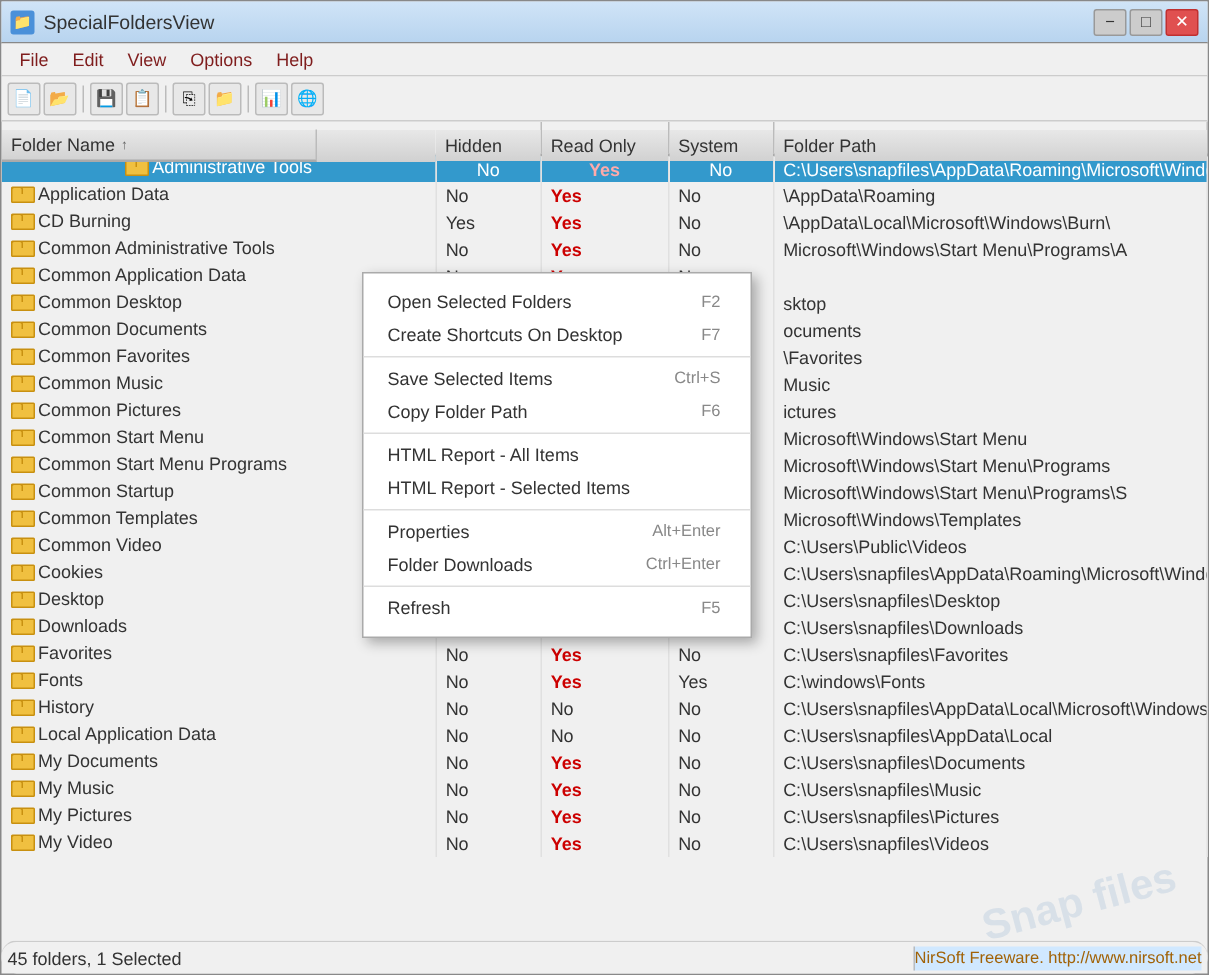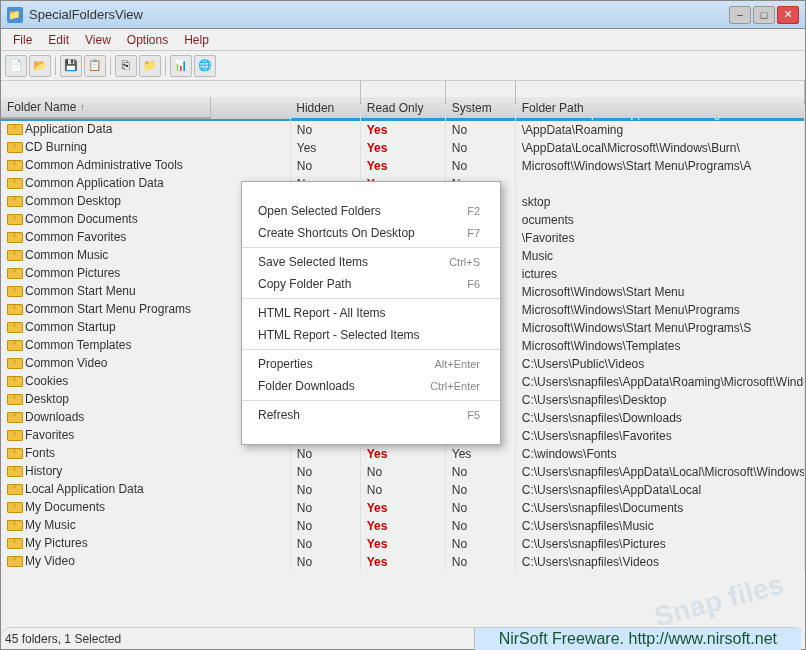--- a/index.html
+++ b/index.html
@@ -124,21 +124,21 @@
       position: relative;
     }
     table {
       width: 100%;
       border-collapse: collapse;
       table-layout: fixed;
     }
     thead tr {
       background: linear-gradient(to bottom, #e8e8e8, #d0d0d0);
       position: sticky;
-      top: 16px;
+      top: 5px;
       z-index: 10;
       padding-left: 39px;
     }
     thead th {
       border-right: 1px solid #bbb;
       border-bottom: 2px solid #aaa;
       padding: 3px 6px;
       text-align: left;
       font-weight: normal;
       font-size: 12px;
@@ -219,21 +219,21 @@
     
     .context-menu {
       position: absolute;
       top: 100px;
       left: 240px;
       background: white;
       border: 1px solid #aaa;
       box-shadow: 3px 3px 8px rgba(0,0,0,0.3);
       z-index: 100;
       min-width: 260px;
-      padding: 18px 0;
+      padding: 8px 0;
     }
     .ctx-item {
       padding: 4px 20px 4px 16px;
       display: flex;
       justify-content: space-between;
       align-items: center;
       cursor: pointer;
       font-size: 12px;
       color: #333;
       white-space: nowrap;
@@ -258,23 +258,23 @@
       padding: 0 4px;
       border-radius: 10px;
     }
     .status-left {
       flex: 1;
       font-size: 12px;
       color: #333;
     }
     .status-right {
       background: #d0e8ff;
-      padding: 2px 24px;
-      font-size: 16px;
-      color: #14532d;
+      padding: 2px 0;
+      font-size: 11px;
+      color: #a16207;
       border-left: 1px solid #bbb;
     }
     .watermark {
       position: absolute;
       bottom: 10px;
       right: 20px;
       font-size: 28px;
       color: rgba(180,200,220,0.4);
       font-weight: bold;
       pointer-events: none;

